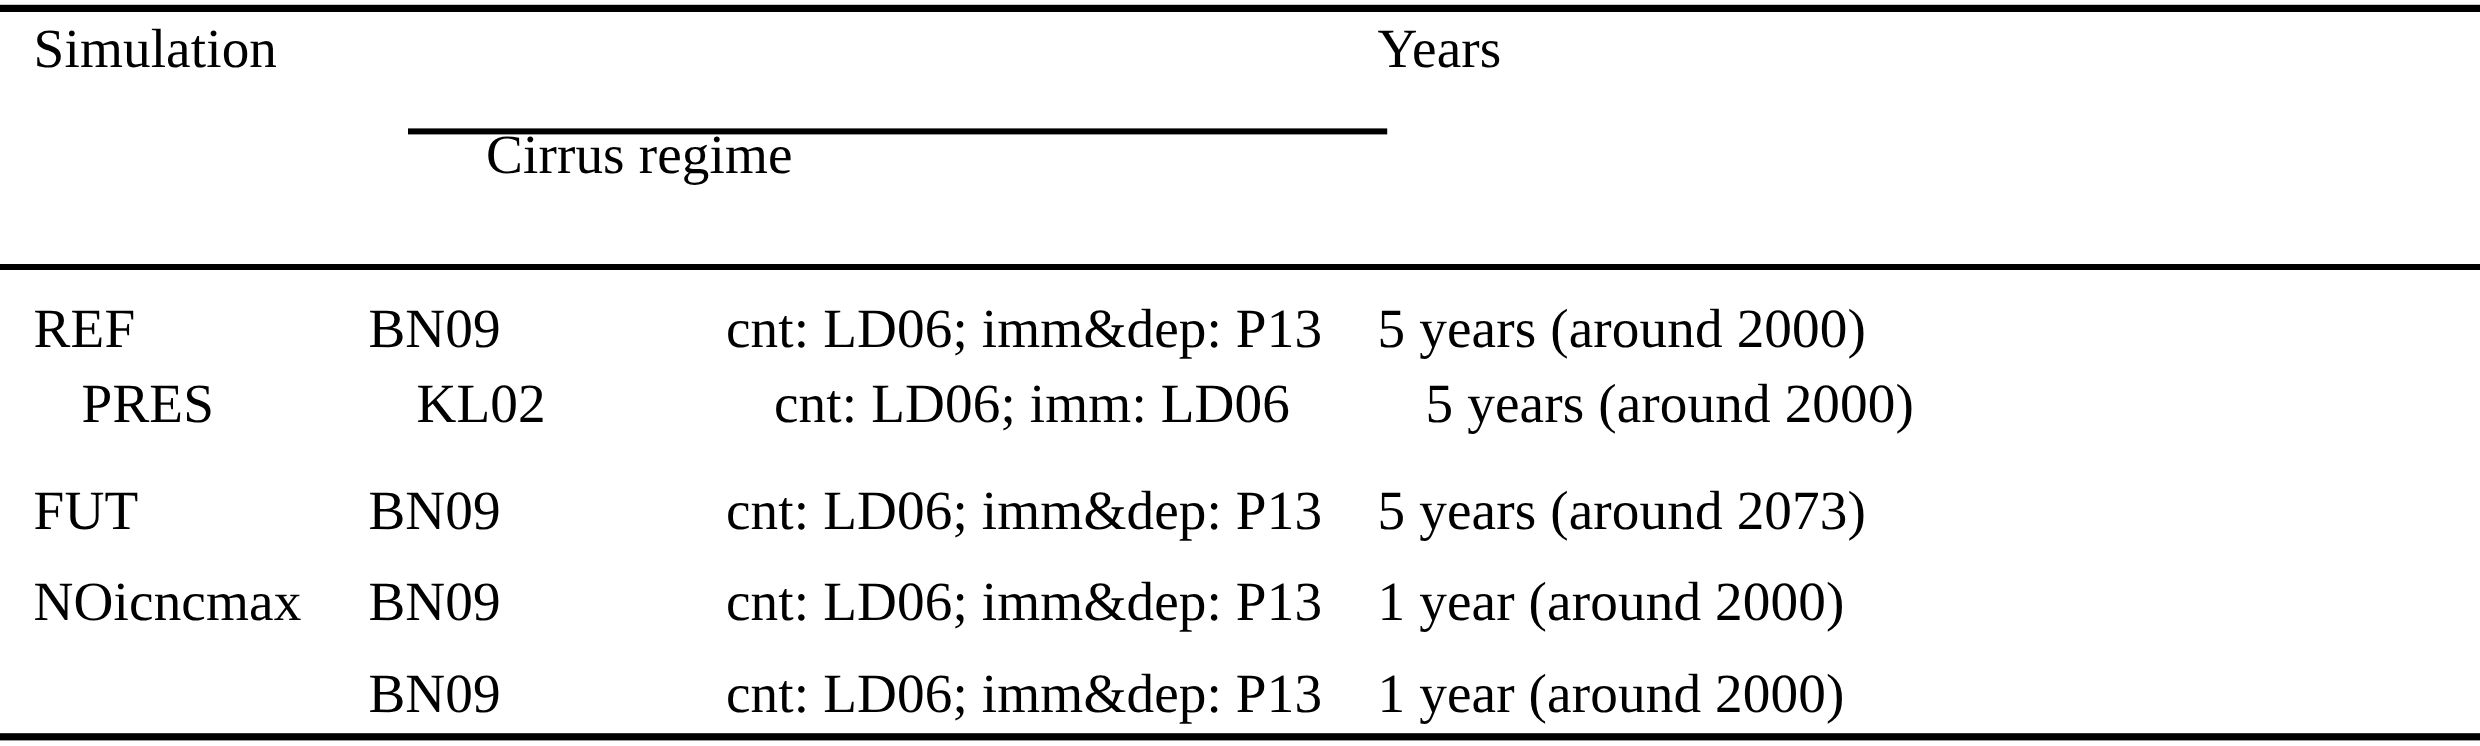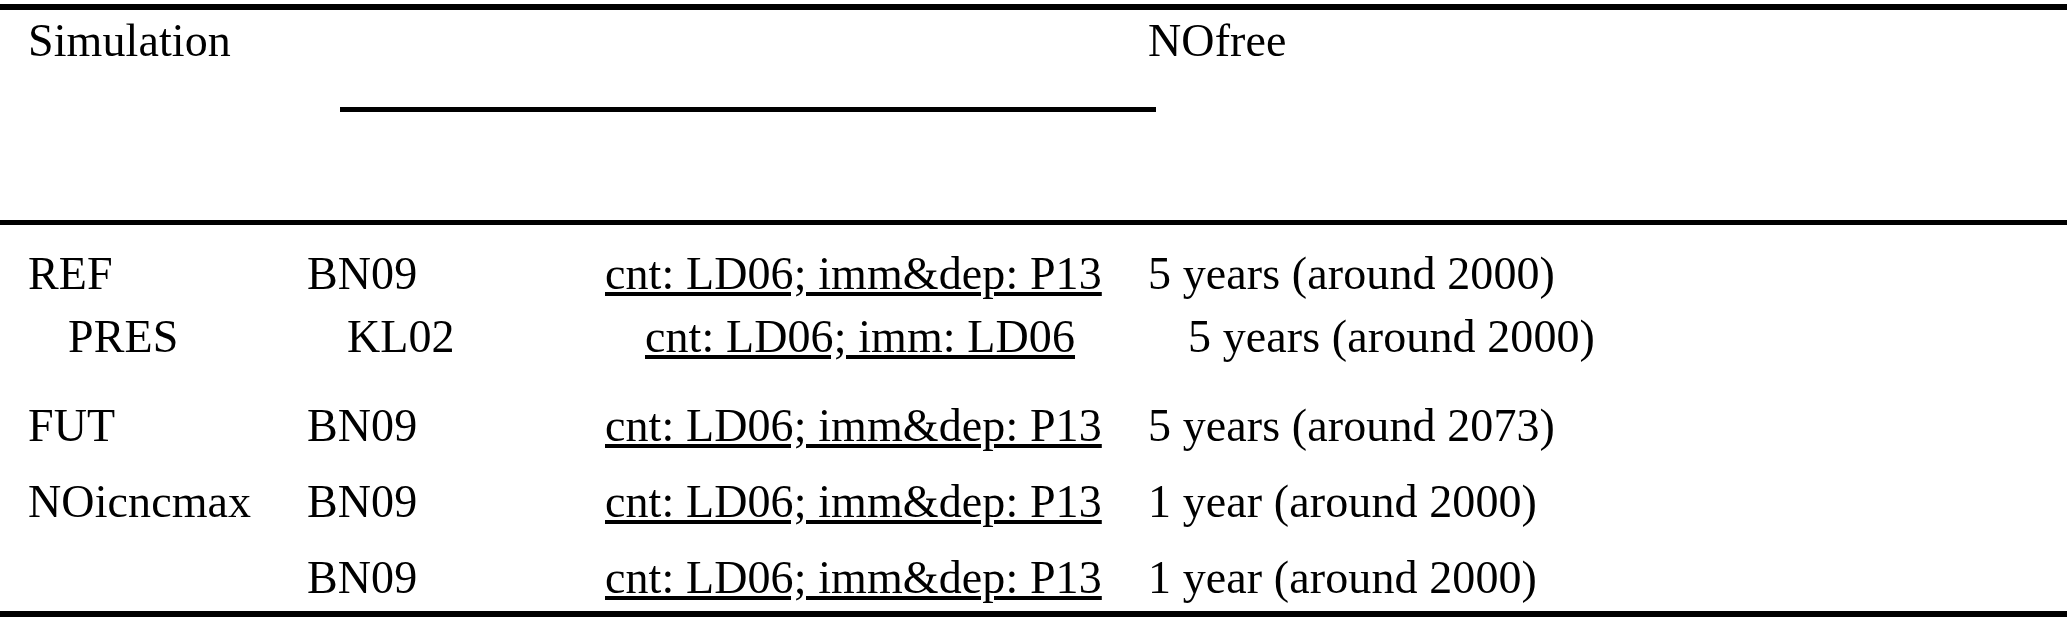--- a/index.html
+++ b/index.html
@@ -44,43 +44,44 @@
   .h-scheme     { left: 340px; top: 18px; width: 816px; text-align: center; }
   .h-years      { left: 1148px; top: 18px; }
 
   
   .h-cirrus { left: 405px; top: 106px; }
   .h-mixed  { left: 805px; top: 106px; }
 
   
   .col-sim    { left: 28px;   }
   .col-cirrus { left: 307px;  }
-  .col-mixed  { left: 605px; text-decoration: underline;  }
+  .col-mixed  { left: 605px;  }
   .col-years  { left: 1148px; }
 
   
   .row-0 { top: 251px; }
   .row-1 { top: 314px; margin-left: 40px; }
   .row-2 { top: 403px; }
   .row-3 { top: 479px; }
   .row-4 { top: 555px; }
 </style>
 </head>
 <body>
 
 <div id="page">
 
   <div class="rule rule-top"></div>
   <div class="rule rule-mid"></div>
   <div class="rule rule-head"></div>
   <div class="rule rule-bottom"></div>
 
   <div class="cell h-simulation">Simulation</div>
-  <div class="cell h-years">NOfree</div>
+  <div class="cell h-years">Years</div>
 
+  <div class="cell h-cirrus">Cirrus regime</div>
 
   <div class="cell col-sim    row-0">REF</div>
   <div class="cell col-cirrus row-0">BN09</div>
   <div class="cell col-mixed  row-0">cnt: LD06; imm&amp;dep: P13</div>
   <div class="cell col-years  row-0">5 years (around 2000)</div>
 
   <div class="cell col-sim    row-1">PRES</div>
   <div class="cell col-cirrus row-1">KL02</div>
   <div class="cell col-mixed  row-1">cnt: LD06; imm: LD06</div>
   <div class="cell col-years  row-1">5 years (around 2000)</div>

